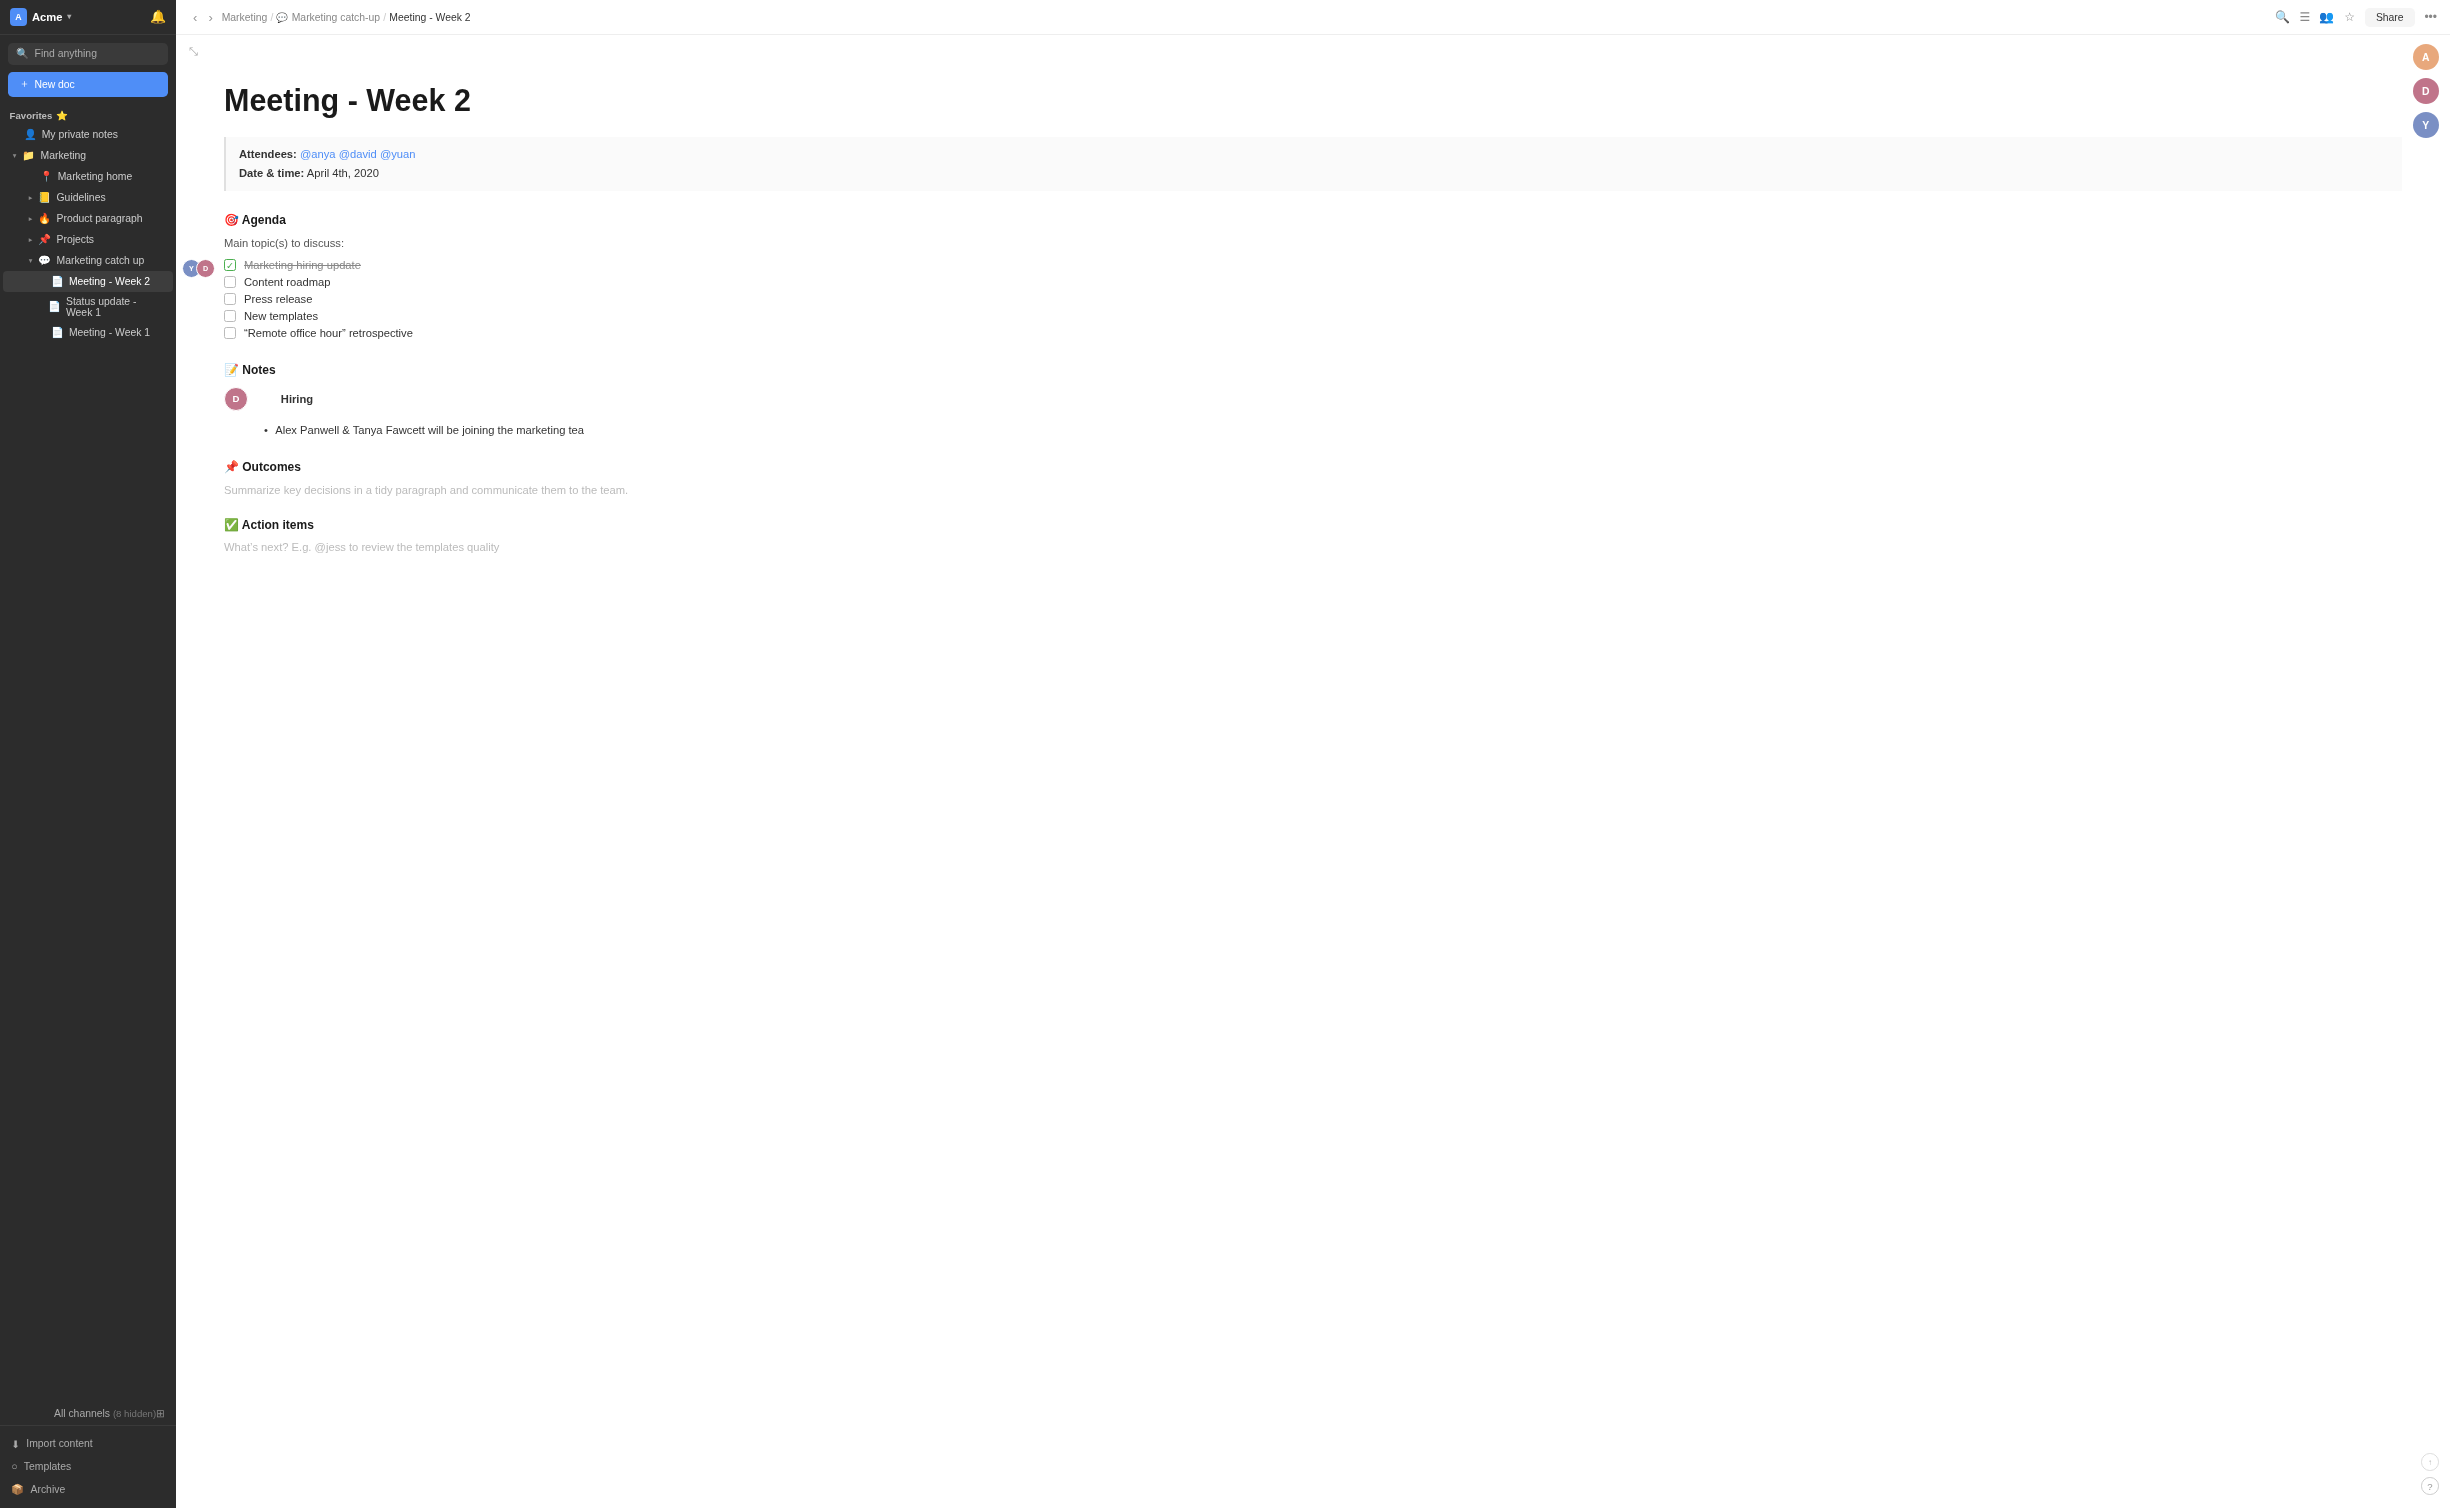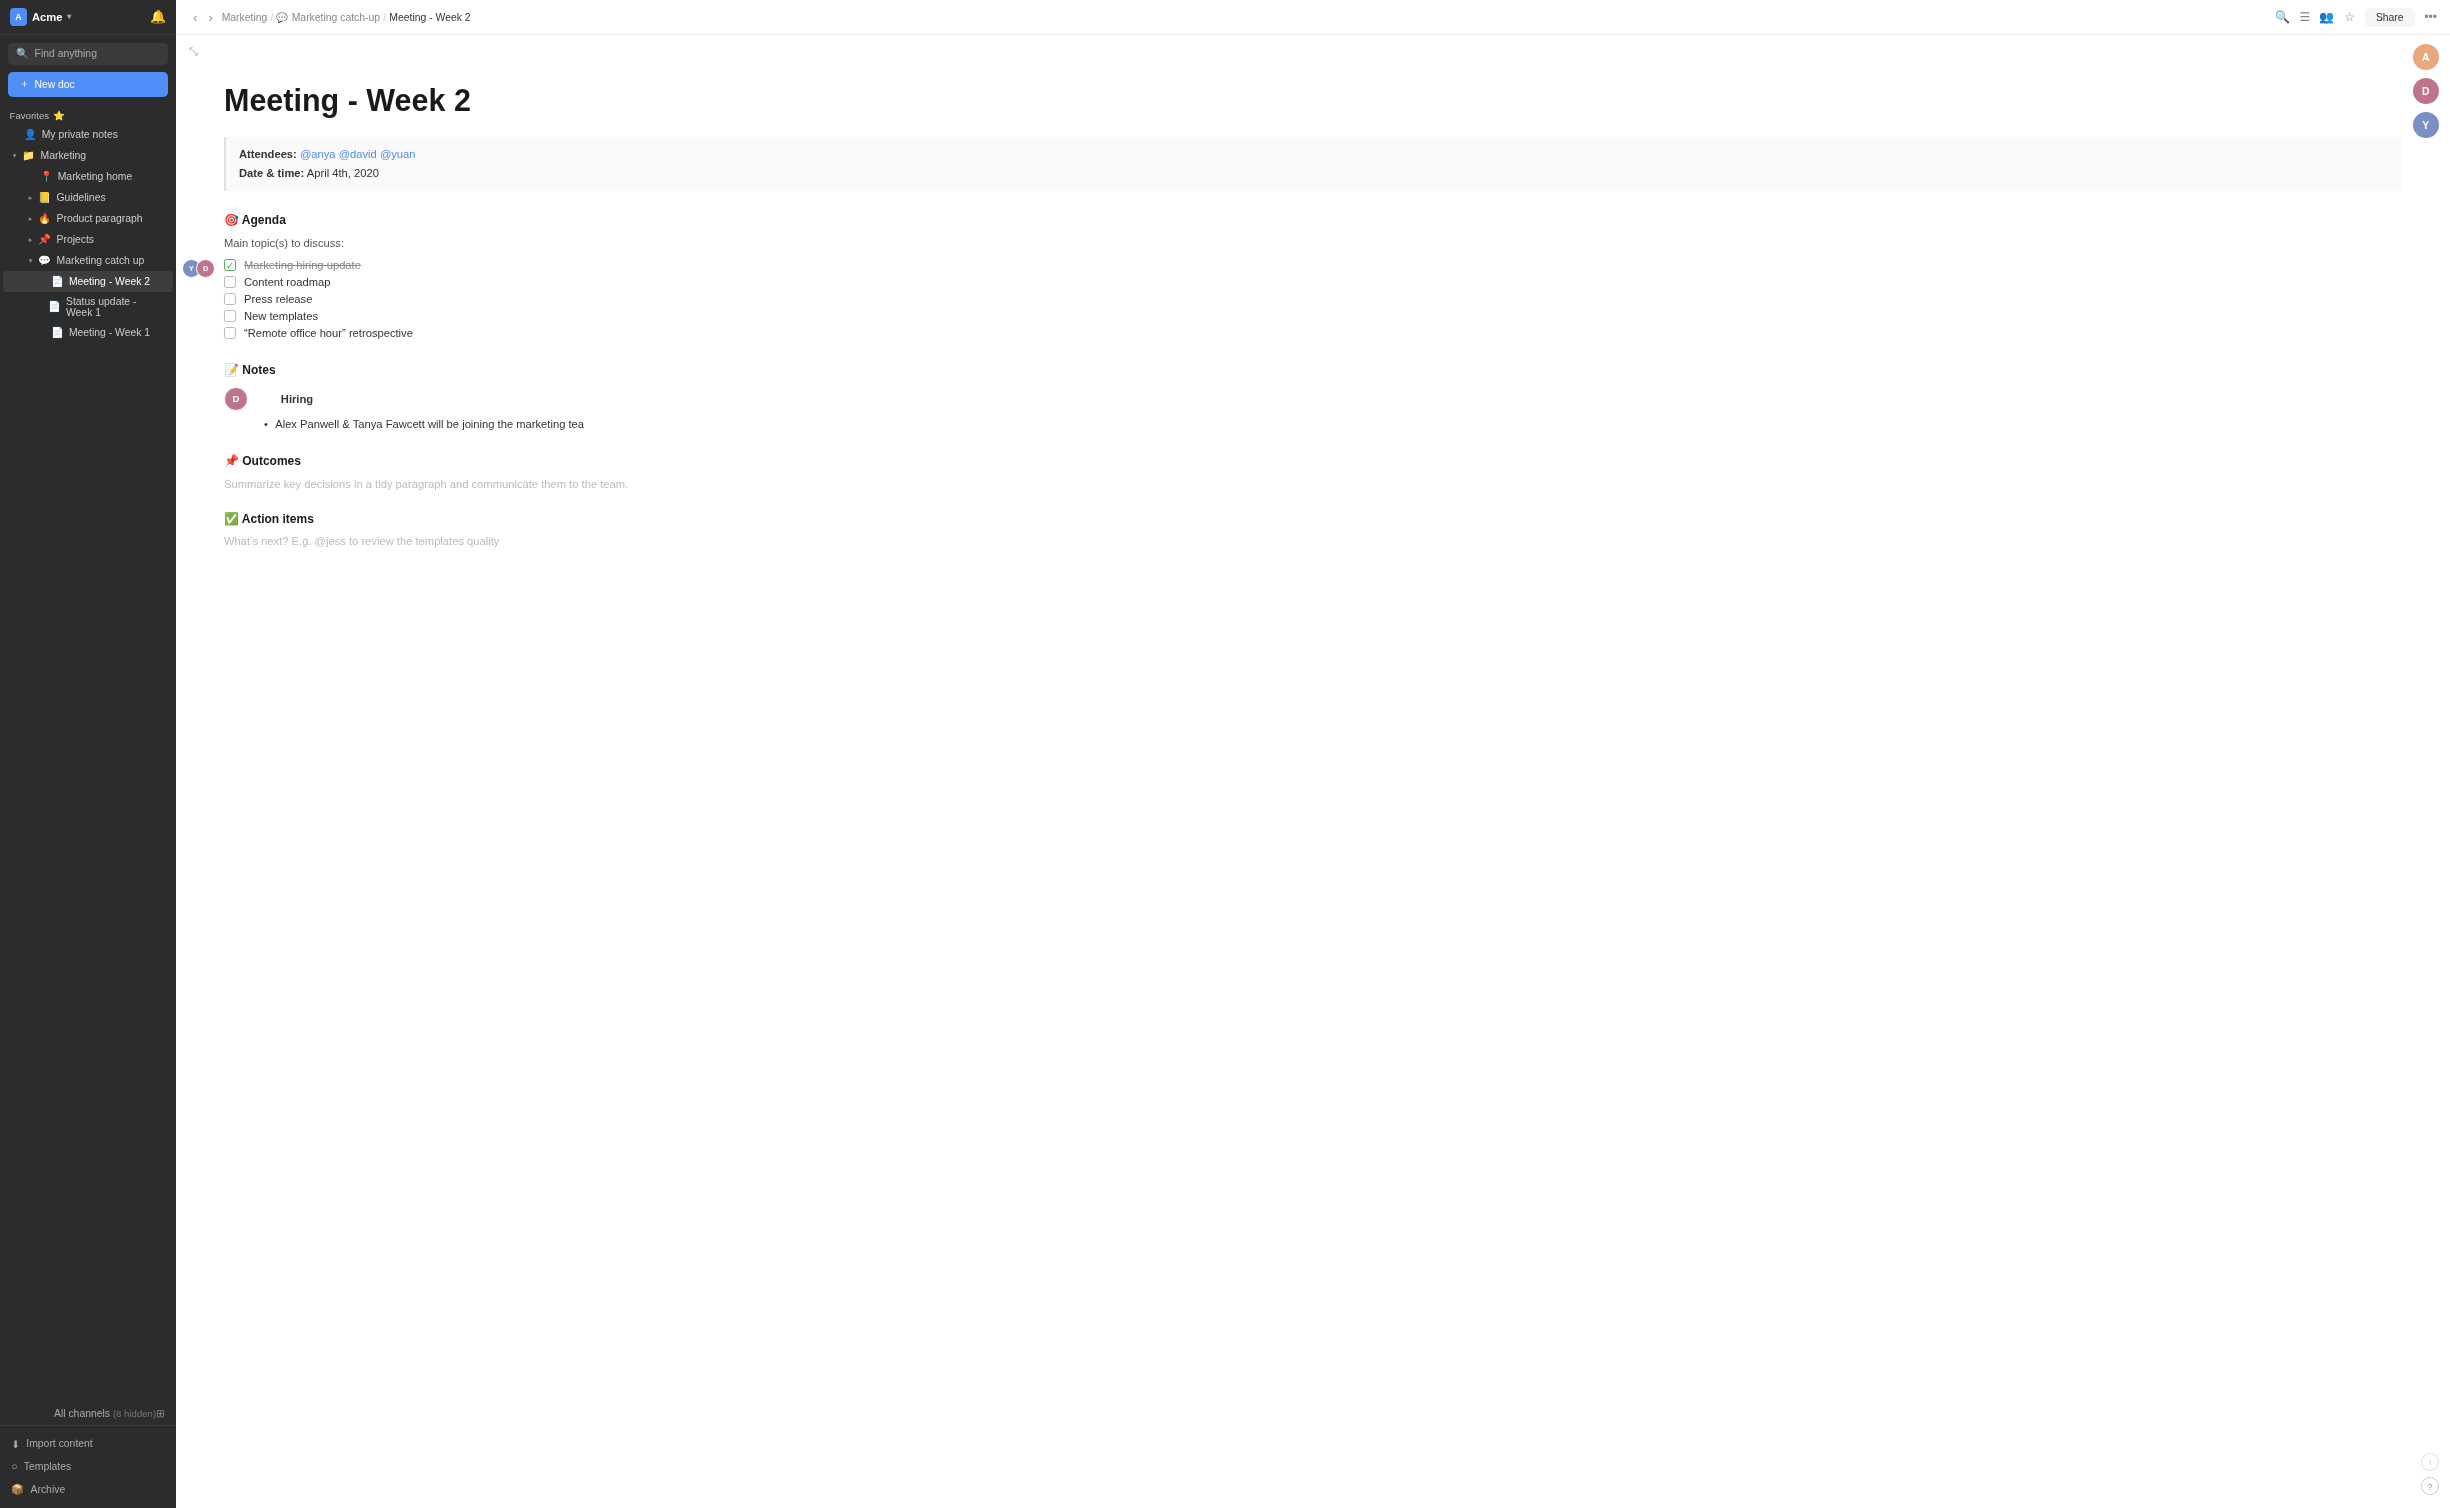--- a/index.html
+++ b/index.html
@@ -70,21 +70,21 @@
       gap: 4.8px;
       font-weight: 500;
     }
     .section-label {
       display: flex;
       align-items: flex-start;
       gap: 4px;
       padding: 3.2px 9.6px;
       color: #bbb;
       font-size: 9.6px;
-      font-weight: 400;
+      font-weight: 700;
     }
     .sidebar-item {
       display: flex;
       align-items: center;
       gap: 4.8px;
       padding: 4px 9.6px;
       cursor: pointer;
       color: #ccc;
       border-radius: 4px;
       margin: 0 3.2px;
@@ -235,21 +235,21 @@
       justify-content: center;
       flex-shrink: 0;
       cursor: pointer;
     }
     .checkbox.checked {
       border-color: #4caf50;
       background: none;
     }
     .checkmark { color: #4caf50; font-size: 9.6px; }
     .checked-text { color: #888; text-decoration: line-through; }
-    .hiring-label { font-size: 11.2px; font-weight: 600; color: #333; margin-bottom: 11px; margin-top: 6.4px; padding-left: 20px; }
+    .hiring-label { font-size: 11.2px; font-weight: 600; color: #333; margin-bottom: 17px; margin-top: 6.4px; padding-left: 20px; }
     .bullet-item { font-size: 11.2px; color: #333; padding: 1.6px 0 1.6px 14.4px; position: relative; text-align: center; }
     .bullet-item::before { content: "•"; position: absolute; left: 3.2px; }
 
     .outcomes-placeholder, .action-placeholder {
       color: #bbb;
       font-size: 11.2px;
       font-style: normal;
       margin-top: 4.8px;
     }
 

